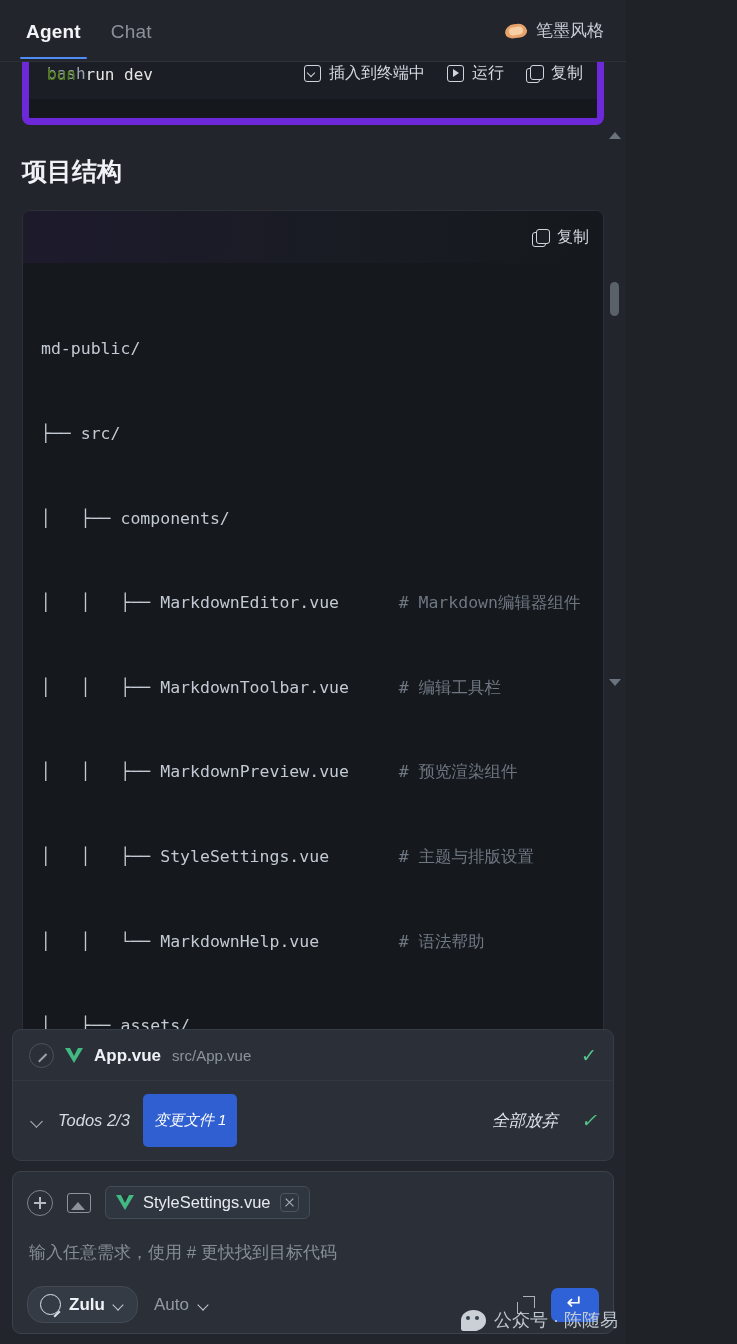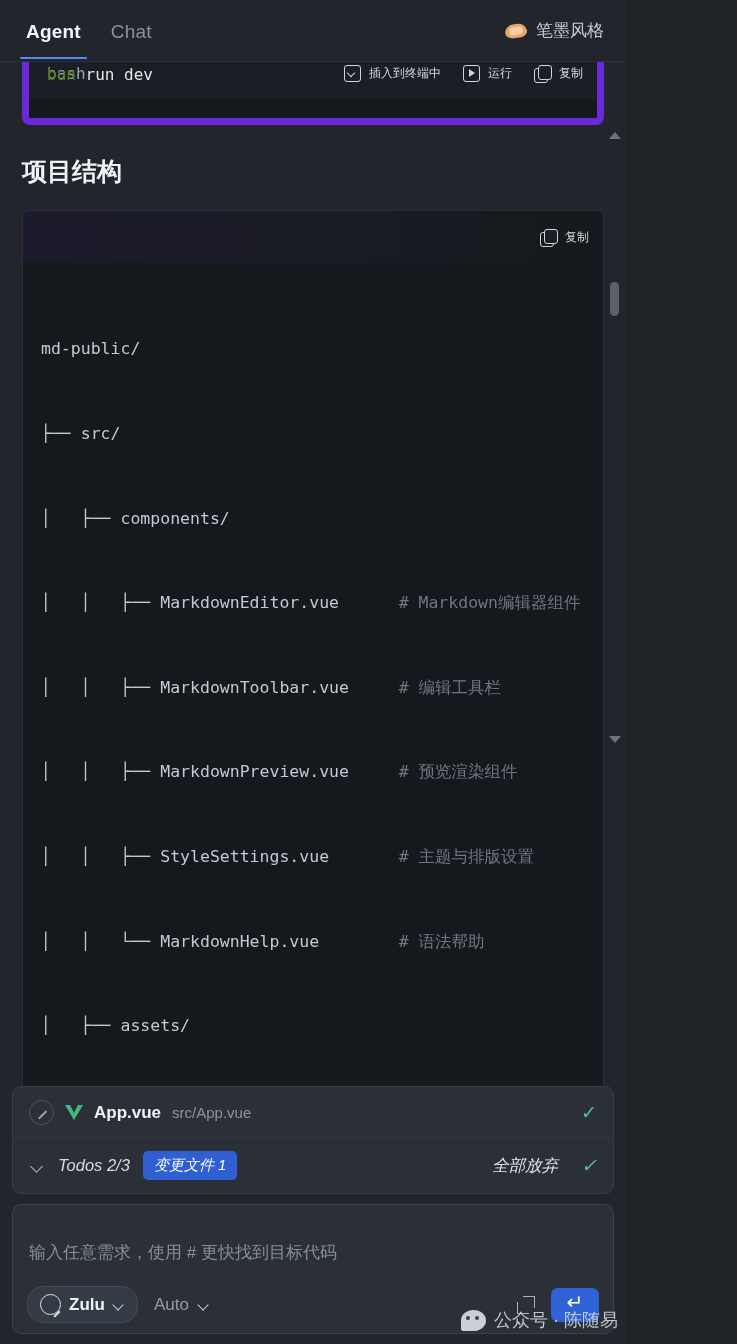--- a/index.html
+++ b/index.html
@@ -118,21 +118,21 @@
     margin-left: auto;
     display: flex;
     align-items: center;
     gap: 22px;
   }
   .code-action {
     display: flex;
     align-items: center;
     gap: 8px;
     color: #d4d9e0;
-    font-size: 12px;
+    font-size: 16px;
     cursor: pointer;
   }
   .ico {
     width: 17px; height: 17px;
     display: inline-block;
     position: relative;
     flex: 0 0 17px;
   }
   .ico-terminal {
     border: 1.6px solid #cfd5dd;
@@ -352,21 +352,21 @@
     transform: rotate(45deg);
   }
   .todos-label {
     font-size: 16.5px;
     color: #d6dbe2;
   }
   .badge {
     background: #2f5fd0;
     color: #fff;
     font-size: 15px;
-    padding: 5px 11px;
+    padding: 17px 11px;
     border-radius: 5px;
     cursor: pointer;
   }
   .discard {
     margin-left: auto;
     font-size: 16.5px;
     color: #dfe4ea;
     cursor: pointer;
   }
 
@@ -670,20 +670,29 @@
       <div class="todos-row">
         <span class="chev"></span>
         <span class="todos-label">Todos 2/3</span>
         <span class="badge">变更文件 1</span>
         <span class="discard">全部放弃</span>
         <span class="check" style="margin-left:10px">✓</span>
       </div>
     </div>
 
     <div class="composer">
+      <div class="chip-row">
+        <span class="round-btn"></span>
+        <span class="img-btn"></span>
+        <span class="chip">
+          <span class="vue-mark"></span>
+          <span class="chip-label">StyleSettings.vue</span>
+          <span class="chip-x"></span>
+        </span>
+      </div>
 
       <div class="composer-input">输入任意需求，使用 # 更快找到目标代码</div>
 
       <div class="composer-foot">
         <span class="model-pill">
           <span class="model-glyph"></span>
           <span class="model-name">Zulu</span>
           <span class="caret"></span>
         </span>
         <span class="auto-label">

